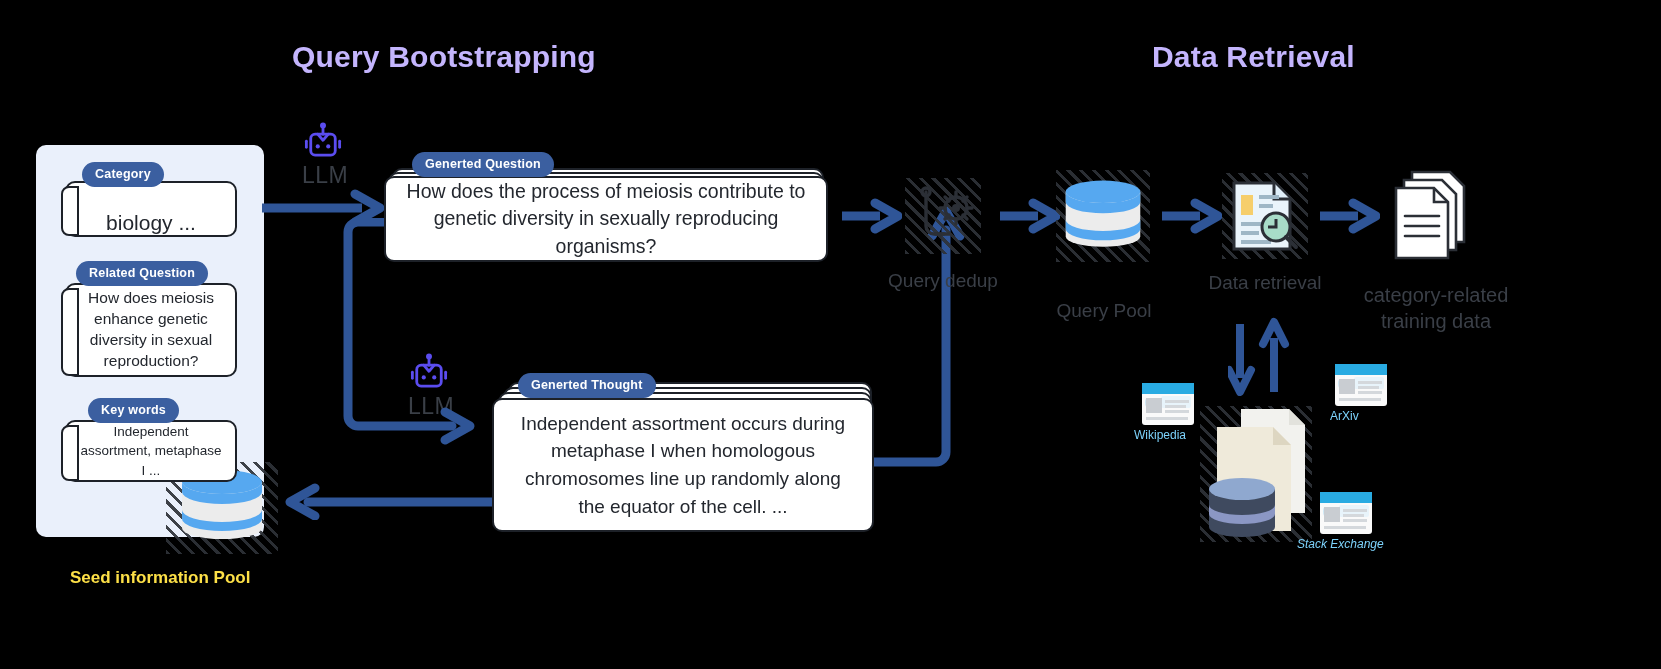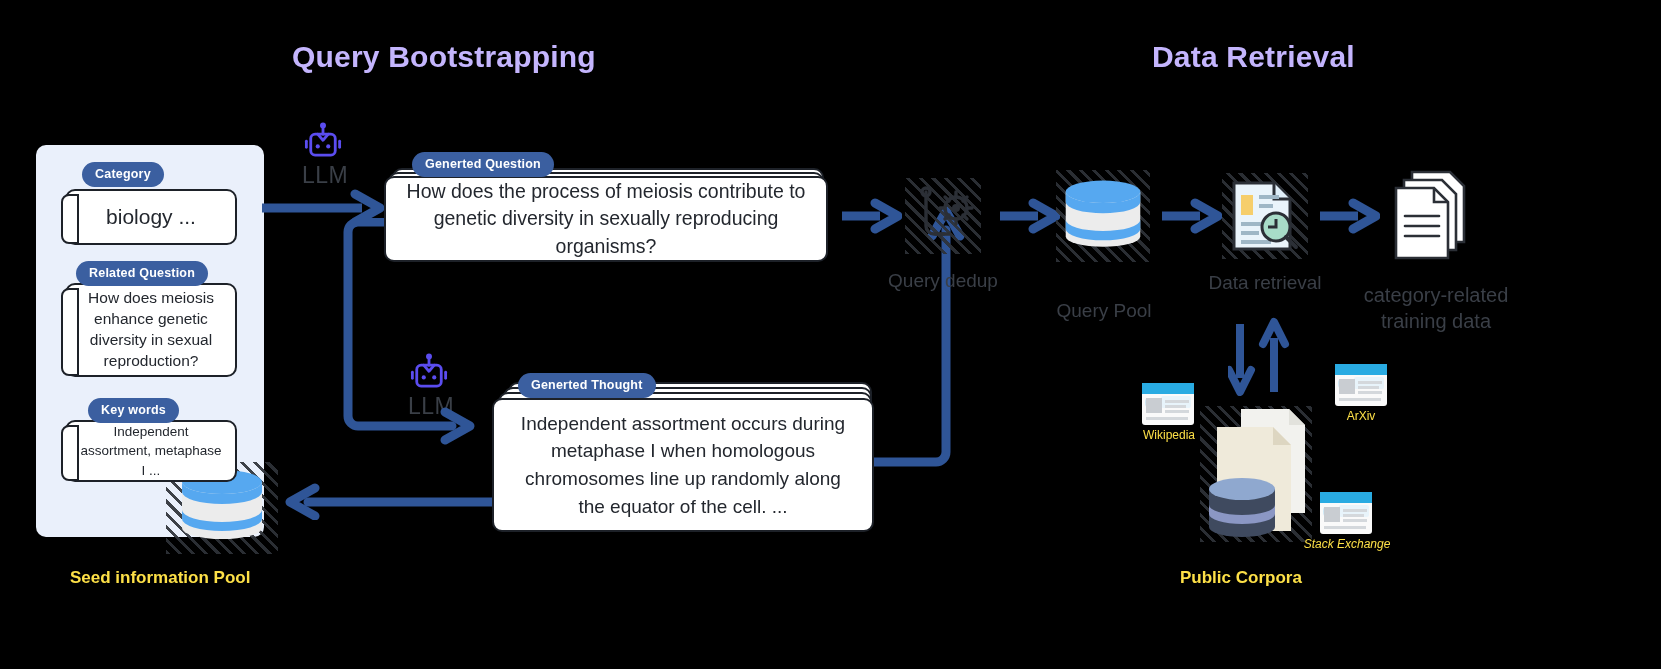--- a/index.html
+++ b/index.html
@@ -98,39 +98,38 @@
   .browser { position:absolute; background:#fafafa; border-radius:3px; }
   .browser .bar { position:absolute; left:0; top:0; right:0; height:26%; background:#29abe2; }
   .browser .dot { position:absolute; top:35%; width:9%; height:22%; border-radius:50%; background:#cfe9f7;}
   .browser .urlb { position:absolute; right:6%; top:32%; height:28%; width:58%; background:#e8f4fb; border-radius:2px;}
   .browser .thumb { position:absolute; left:8%; top:38%; width:30%; height:36%; background:#c9cdd2; }
   .browser .ln { position:absolute; background:#d4d8dc; height:7%; }
 
   .src-label {
     position:absolute;
     font-size:12px;
-    color:#fde047;
+    color:#7dd3fc;
     white-space:nowrap;
-    text-align:center;
   }
 </style>
 </head>
 <body>
 
 <div id="stage">
 
   <div class="sec-title" style="left:292px; top:40px;">Query Bootstrapping</div>
   <div class="sec-title" style="left:1152px; top:40px;">Data Retrieval</div>
 
   <div class="seed-panel"></div>
 
   <div class="hatch" style="left:166px; top:462px; width:112px; height:92px;"></div>
 
   <div class="tag" style="left:82px; top:162px;">Category</div>
-  <div class="card stacked" style="left:65px; top:189px; width:172px; height:56px; font-size:21px;">
+  <div class="card stacked" style="left:65px; top:181px; width:172px; height:56px; font-size:21px;align-items:flex-end;">
     <span>biology ...</span>
   </div>
 
   <div class="tag" style="left:76px; top:261px;">Related Question</div>
   <div class="card stacked" style="left:65px; top:283px; width:172px; height:94px; font-size:15.5px; line-height:1.35; padding:0 7px;">
     <span>How does meiosis enhance genetic diversity in sexual reproduction?</span>
   </div>
 
   <div class="tag" style="left:88px; top:398px;">Key words</div>
   <div class="card stacked" style="left:65px; top:420px; width:172px; height:62px; font-size:13.5px; line-height:1.45; padding:0 10px;">
@@ -302,21 +301,20 @@
     <path d="M86 4 v16 h16" fill="#e2e2dc"></path>
     <path d="M14 22 h56 l18 18 v86 H14 z" fill="#efeada"></path>
     <path d="M70 22 v18 h18" fill="#ddd6c1"></path>
     <g>
       <path d="M6 84 h66 v38 a33 10 0 0 1 -66 0 z" fill="#3f4a5f"></path>
       <ellipse cx="39" cy="84" rx="33" ry="11" fill="#8fa8cf"></ellipse>
       <path d="M6 100 a33 10 0 0 0 66 0 v9 a33 10 0 0 1 -66 0 z" fill="#8b97c4"></path>
     </g>
   </svg>
 
-  <div class="bot-label" style="left:1180px; top:568px;">Public Corpora</div>
 
   <div class="browser" style="left:1142px; top:383px; width:52px; height:42px;">
     <div class="bar"></div>
     <div class="dot" style="left:6%;"></div>
     <div class="dot" style="left:17%;"></div>
     <div class="dot" style="left:28%;"></div>
     <div class="urlb"></div>
     <div class="thumb" style="top:36%;"></div>
     <div class="ln" style="left:44%; top:40%; width:46%;"></div>
     <div class="ln" style="left:44%; top:52%; width:40%;"></div>

